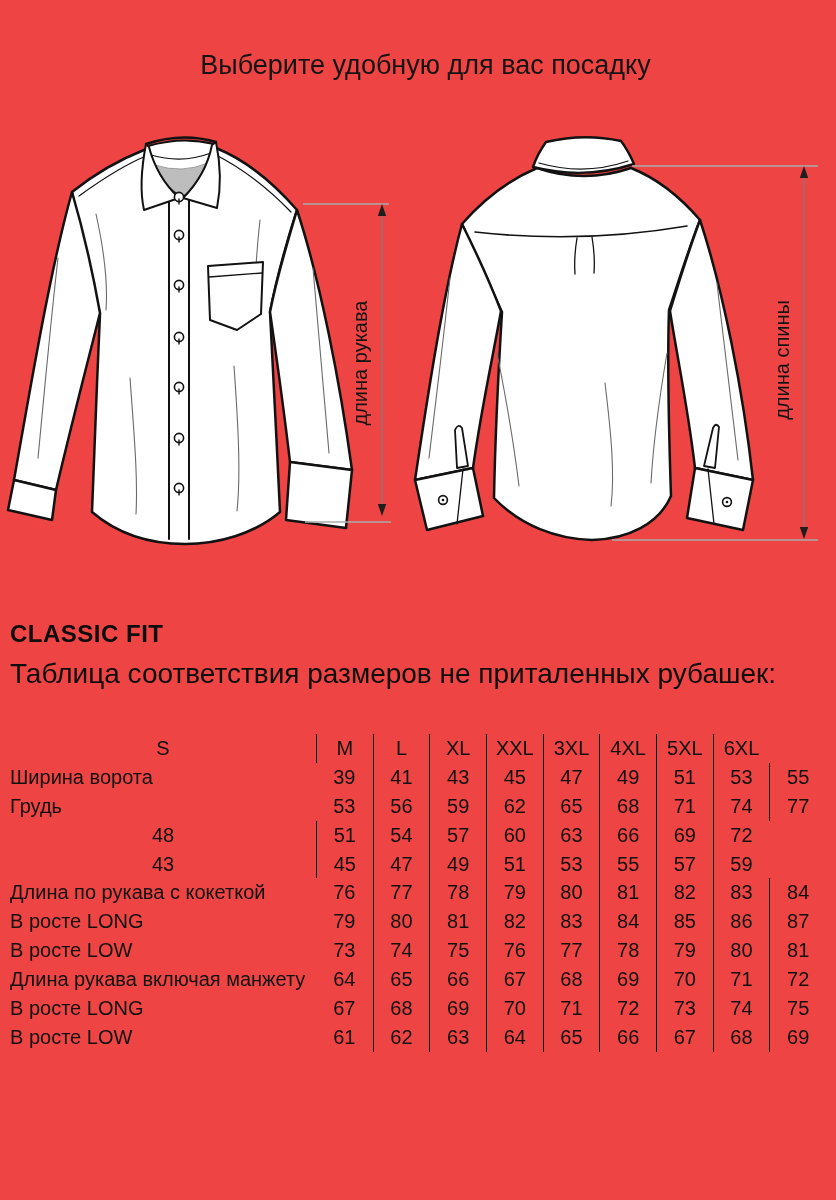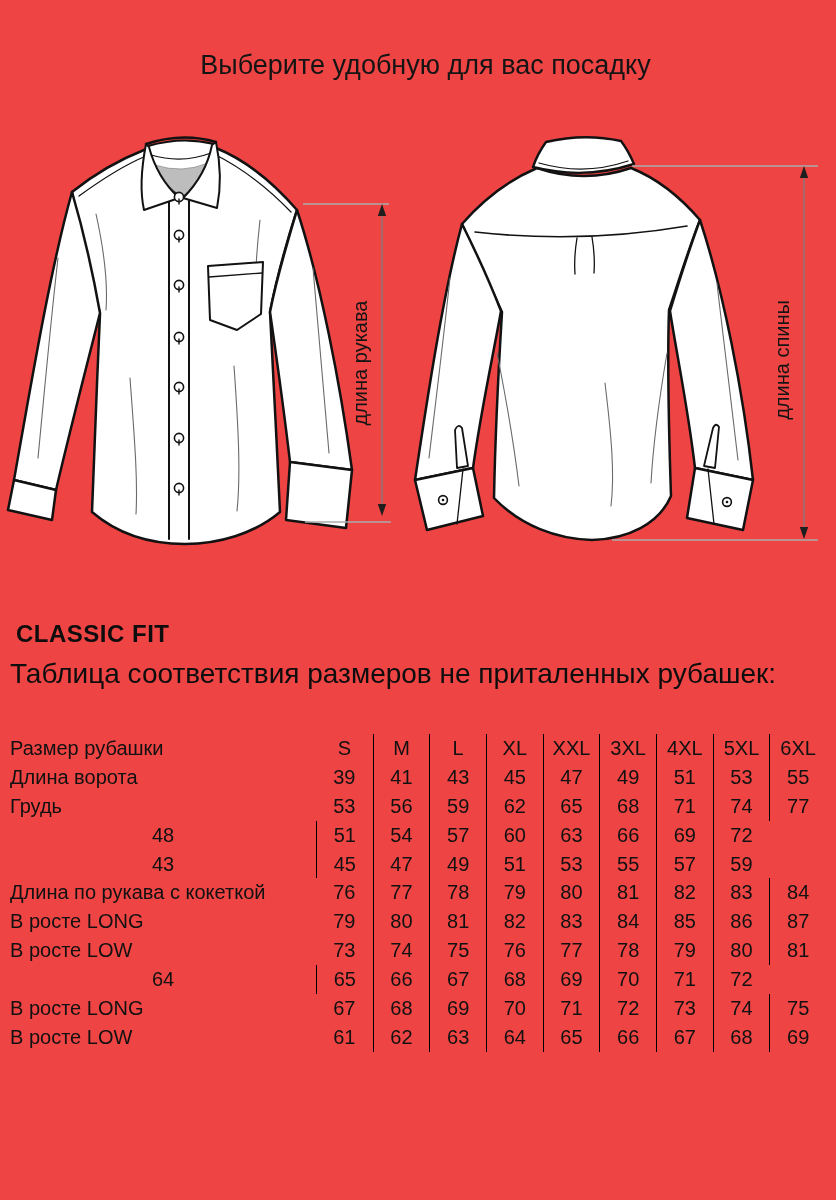--- a/index.html
+++ b/index.html
@@ -7,21 +7,21 @@
     position:relative; width:836px; height:1200px; background:#ef4444;
     font-family:"Liberation Sans", sans-serif; color:#111; overflow:hidden;padding-left:15px;
   }
   .title {
     position:absolute; top:50px; left:0; width:100%;
     text-align:center; font-size:27px; color:#141414;
   }
   .diagram { position:absolute; top:120px; left:0; }
 
   .fit-heading {
-    position:absolute; top:620px; left:16px;
+    position:absolute; top:620px; left:10px;
     font-size:24px; font-weight:700; letter-spacing:.5px; color:#0d0d0d;
   }
   .fit-subtitle {
     position:absolute; top:658px; left:10px; font-size:28px; color:#0d0d0d;
   }
 
   .size-table { position:absolute; top:734px; left:10px; width:816px; }
   .trow {
     display:grid; grid-template-columns:306px repeat(9, 1fr);
     height:28.9px; align-items:center;
@@ -168,33 +168,32 @@
       <path class="ahead" d="M 804,419 L 799.8,407 L 808.2,407 Z"></path>
       <text class="mtext" transform="translate(789,240) rotate(-90)" text-anchor="middle">длина спины</text>
     </g>
   </svg>
 
   <div class="fit-heading">CLASSIC FIT</div>
   <div class="fit-subtitle">Таблица соответствия размеров не приталенных рубашек:</div>
 
   <div class="size-table">
       <div class="trow">
-        <div class="tlabel">Размер рубашки</div>
         <div class="tcell">S</div>
         <div class="tcell div">M</div>
         <div class="tcell div">L</div>
         <div class="tcell div">XL</div>
         <div class="tcell div">XXL</div>
         <div class="tcell div">3XL</div>
         <div class="tcell div">4XL</div>
         <div class="tcell div">5XL</div>
         <div class="tcell div">6XL</div>
       </div>
       <div class="trow">
-        <div class="tlabel">Длина ворота</div>
+        <div class="tlabel">Ширина ворота</div>
         <div class="tcell">39</div>
         <div class="tcell div">41</div>
         <div class="tcell div">43</div>
         <div class="tcell div">45</div>
         <div class="tcell div">47</div>
         <div class="tcell div">49</div>
         <div class="tcell div">51</div>
         <div class="tcell div">53</div>
         <div class="tcell div">55</div>
       </div>
@@ -262,20 +261,21 @@
         <div class="tcell div">74</div>
         <div class="tcell div">75</div>
         <div class="tcell div">76</div>
         <div class="tcell div">77</div>
         <div class="tcell div">78</div>
         <div class="tcell div">79</div>
         <div class="tcell div">80</div>
         <div class="tcell div">81</div>
       </div>
       <div class="trow">
+        <div class="tlabel">Длина рукава включая манжету</div>
         <div class="tcell">64</div>
         <div class="tcell div">65</div>
         <div class="tcell div">66</div>
         <div class="tcell div">67</div>
         <div class="tcell div">68</div>
         <div class="tcell div">69</div>
         <div class="tcell div">70</div>
         <div class="tcell div">71</div>
         <div class="tcell div">72</div>
       </div>

